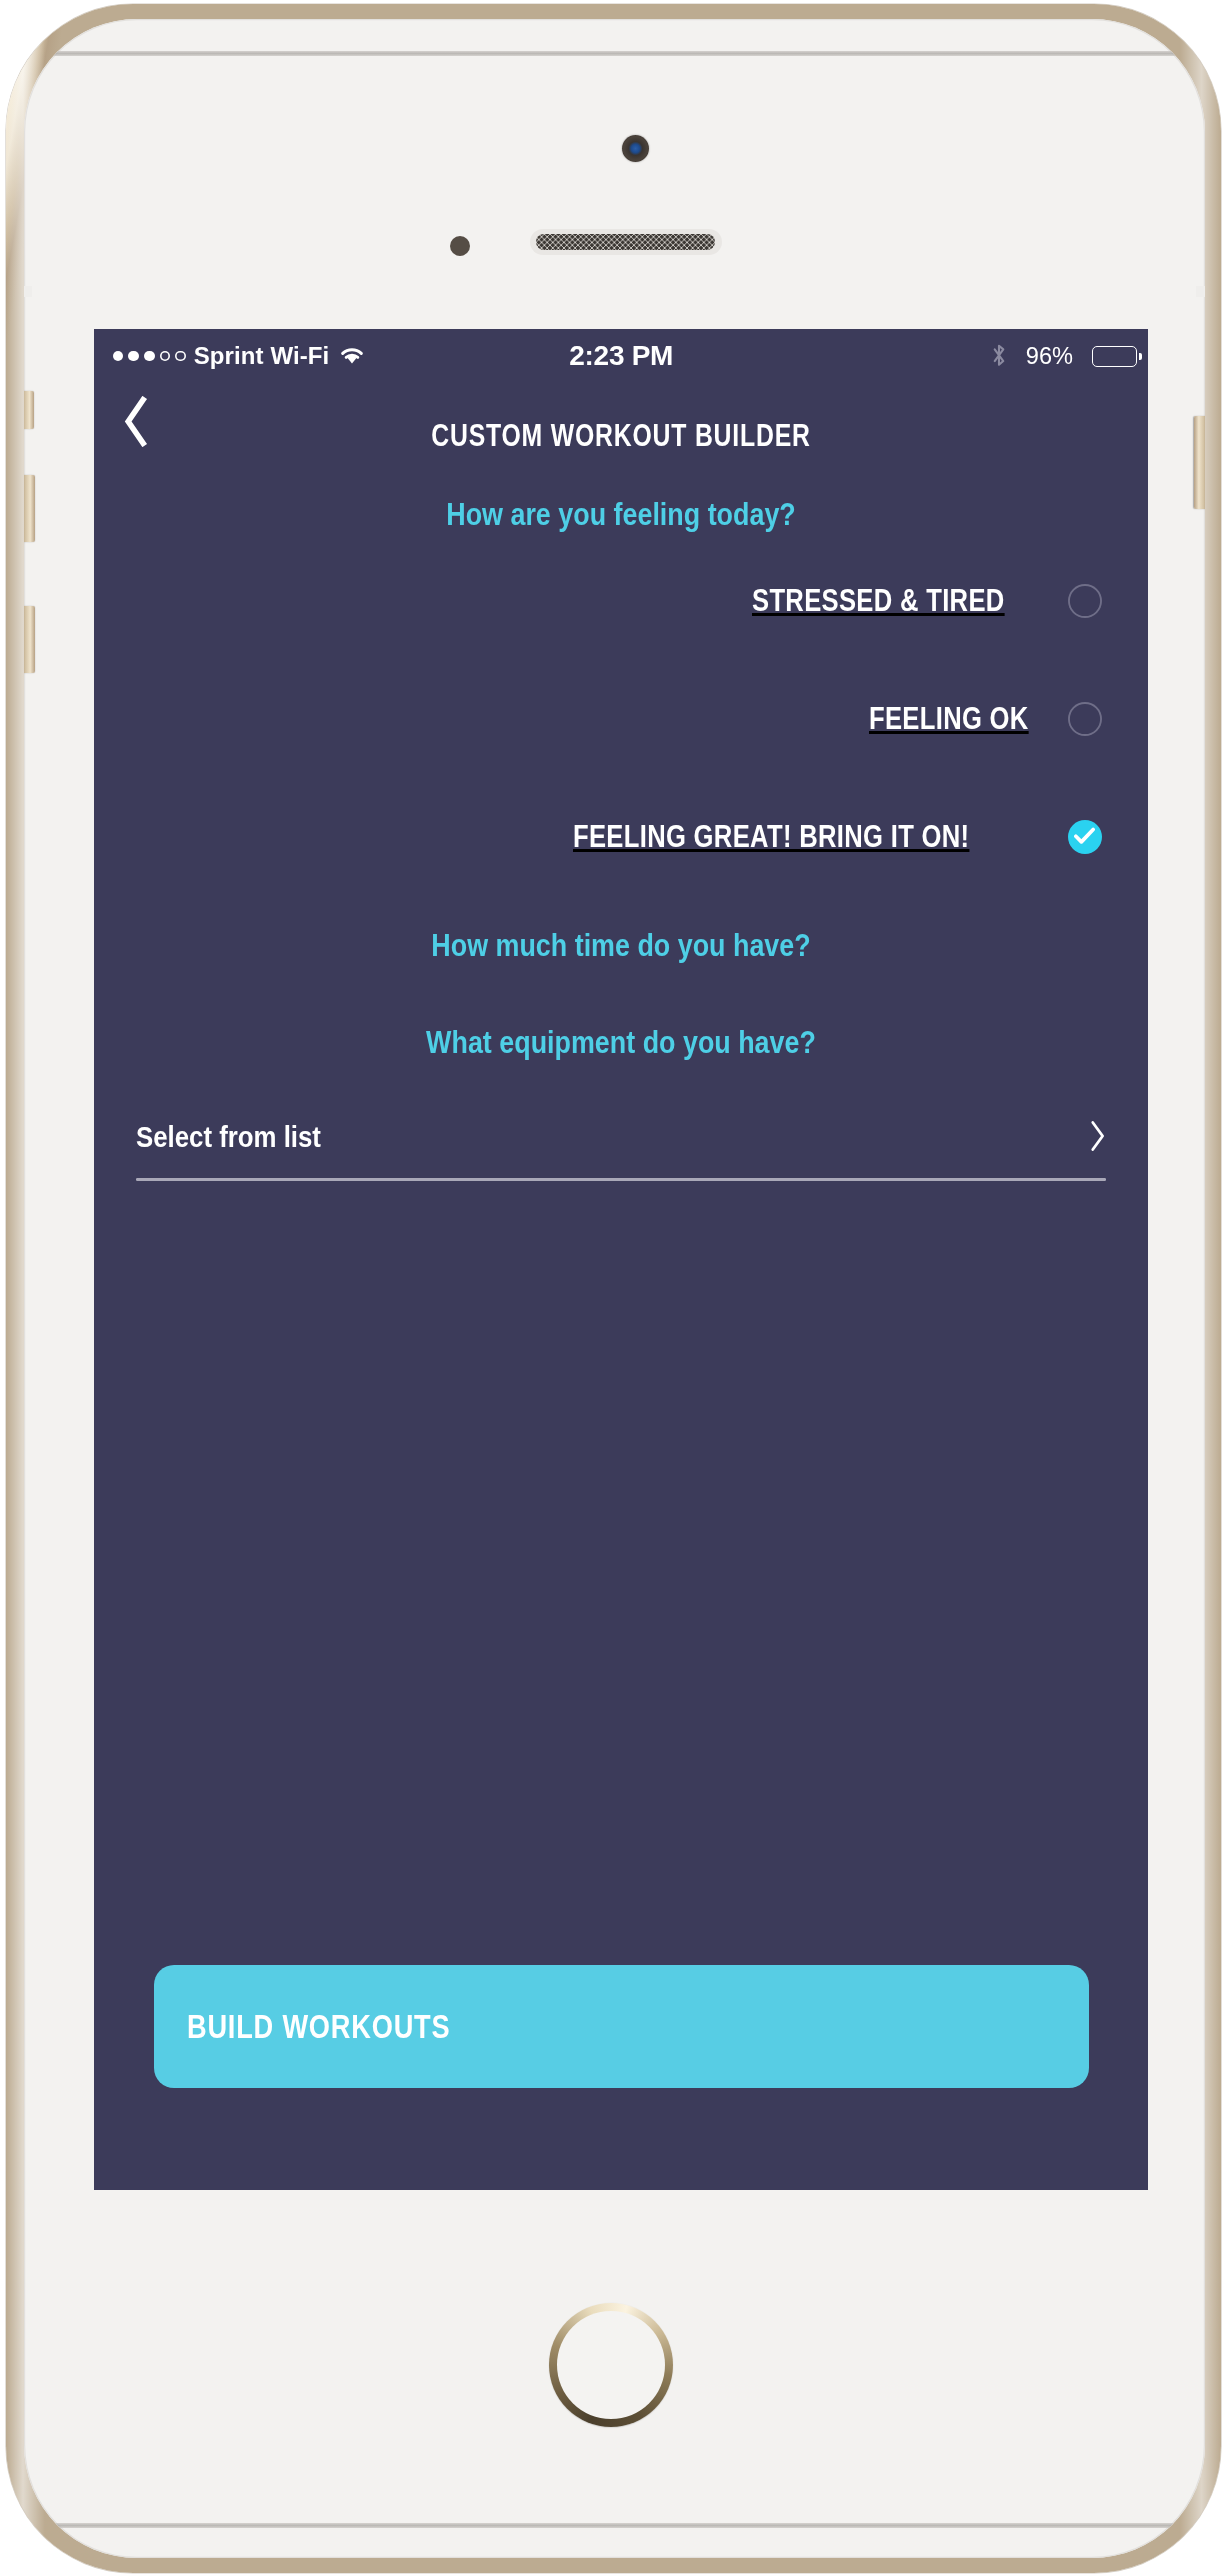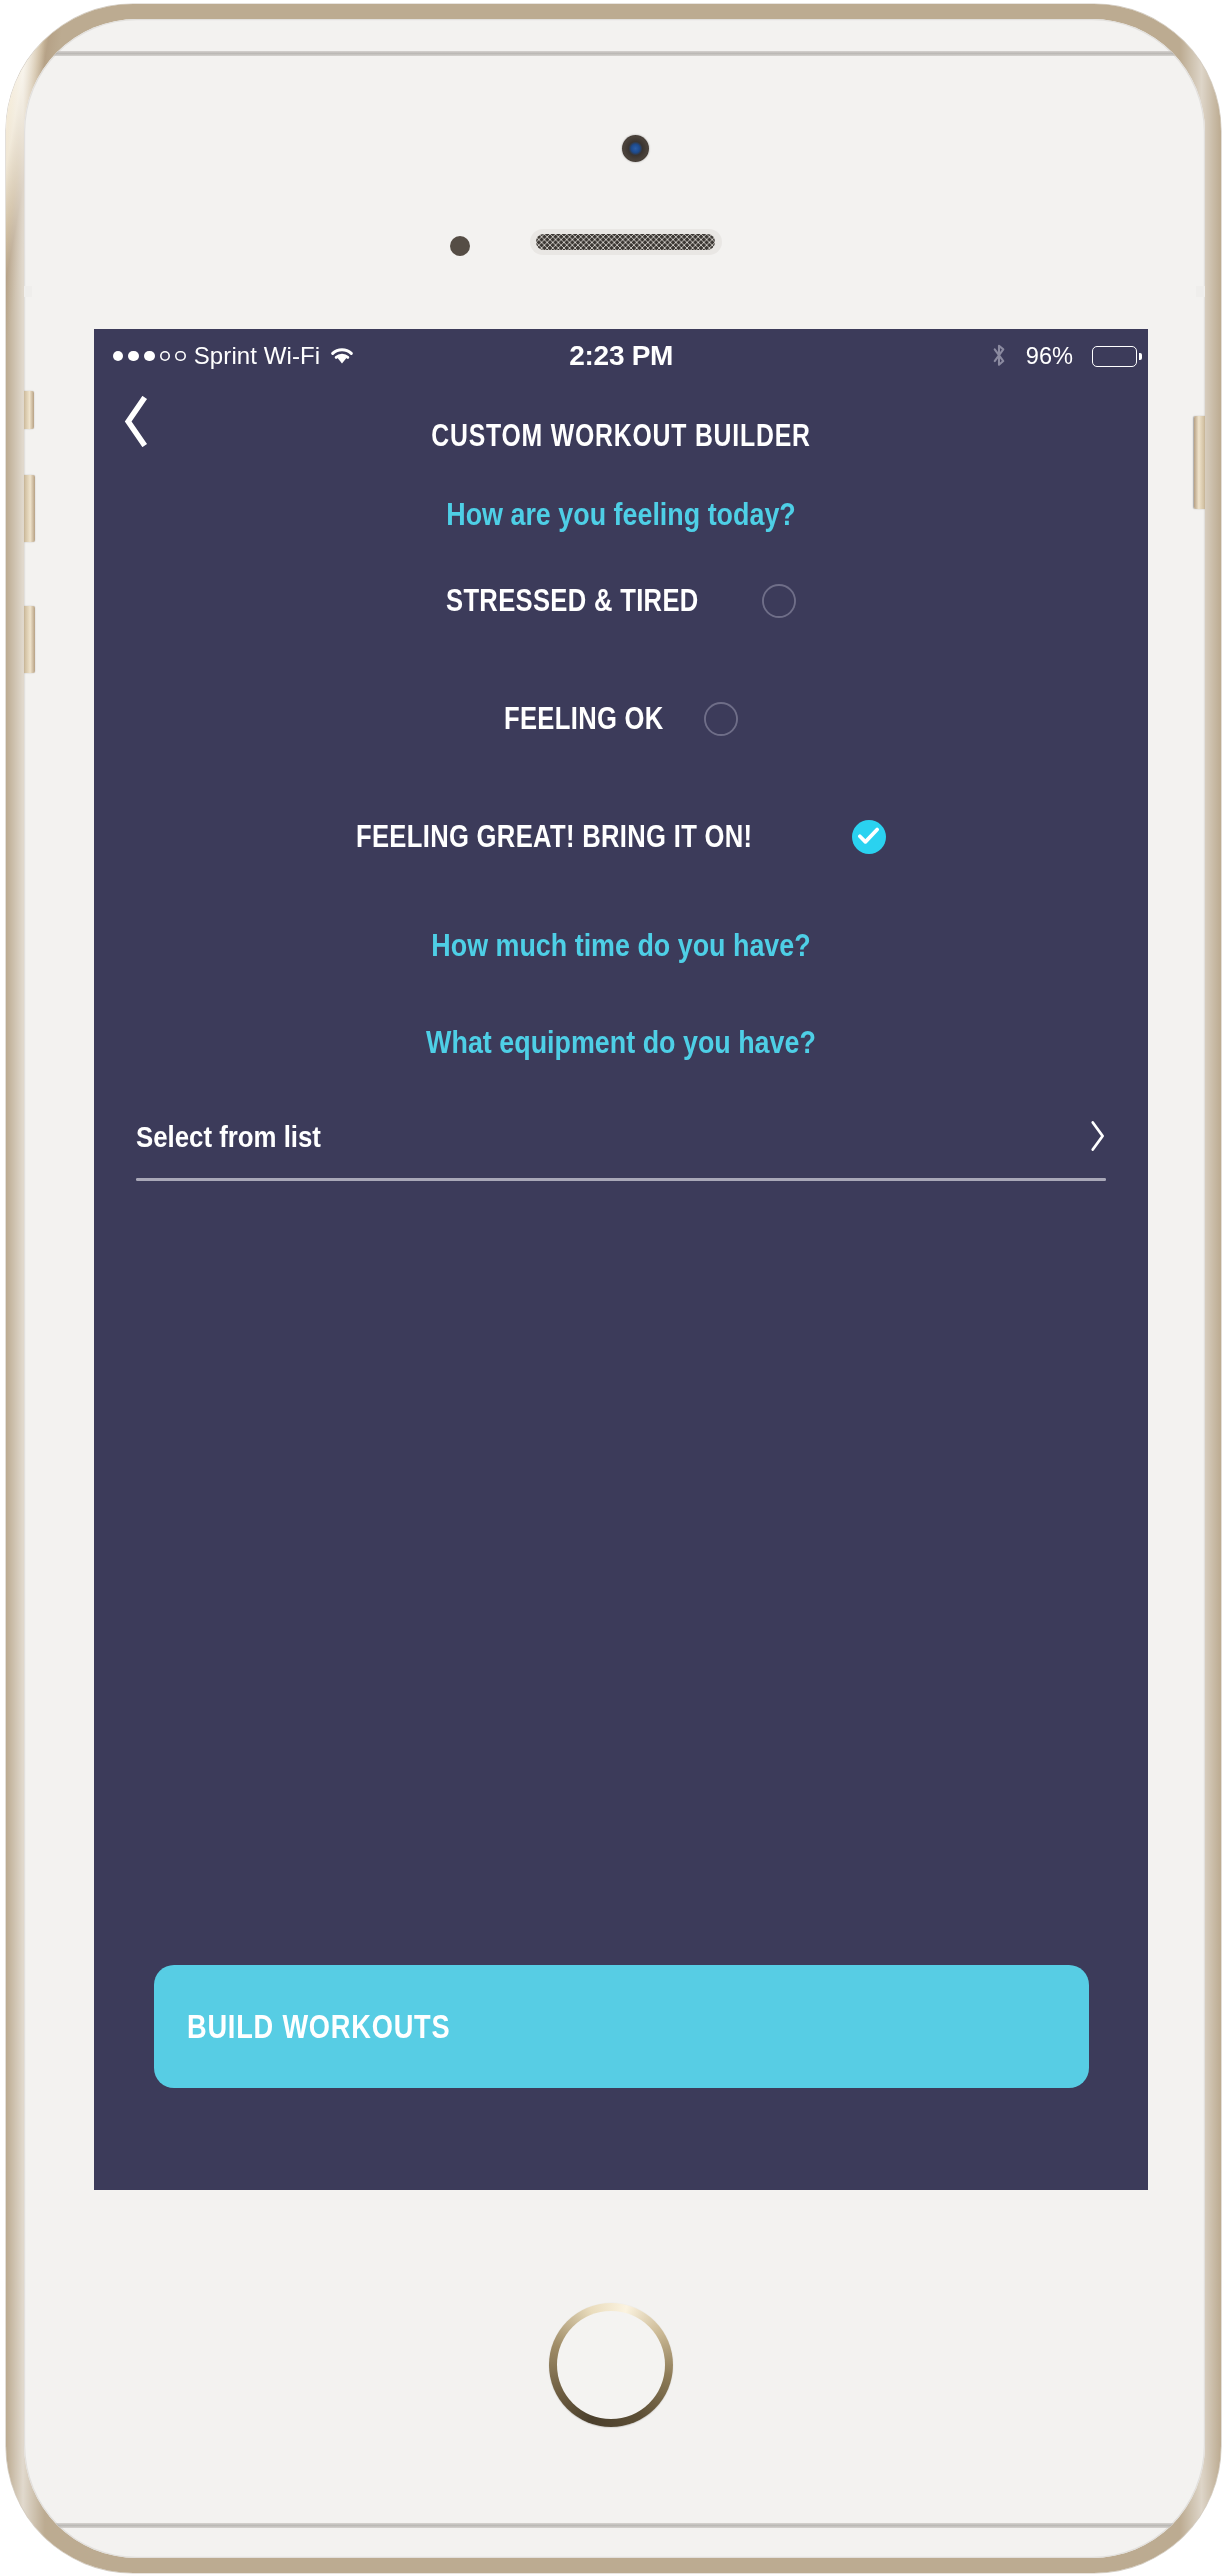--- a/index.html
+++ b/index.html
@@ -180,21 +180,21 @@
   .dot {
     width: 10.6px; height: 10.6px; border-radius: 50%;
     background: #ffffff;
   }
   .dot.empty {
     background: transparent;
     box-shadow: inset 0 0 0 1.6px #ffffff;
   }
   #carrier {
     font-size: 24px;
-    font-weight: 400;
+    font-weight: 700;
     letter-spacing: 0.1px;
     font-family: "Liberation Sans", sans-serif;
   }
   .wifi-ico { margin-left: 1.2px; display: block; }
   #sb-center {
     position: absolute; left: 0; right: 0; top: 0;
     height: 55px; display: flex; align-items: center; justify-content: center;
     font-size: 28px; font-weight: 700; letter-spacing: -0.3px; text-align: center;
   }
   #sb-right {
@@ -264,24 +264,25 @@
   #equip-heading { margin-top: 60px; }
 
   
   #mood-list {
     margin-top: 38px;
     padding: 0 46px 0 46px;
   }
   .mood-row {
     display: flex;
     align-items: center;
-    justify-content: center;
+    justify-content: flex-end;
     height: 60px;
     margin-bottom: 58px;
     cursor: pointer;
+    text-decoration: underline;
   }
   .mood-label {
     color: #ffffff;
     font-size: 32px;
     font-weight: 700;
     letter-spacing: 0.4px;
     font-family: "Liberation Sans Narrow", "Liberation Sans", sans-serif;
     transform: scaleX(0.80);
     transform-origin: left center;
     white-space: nowrap;

